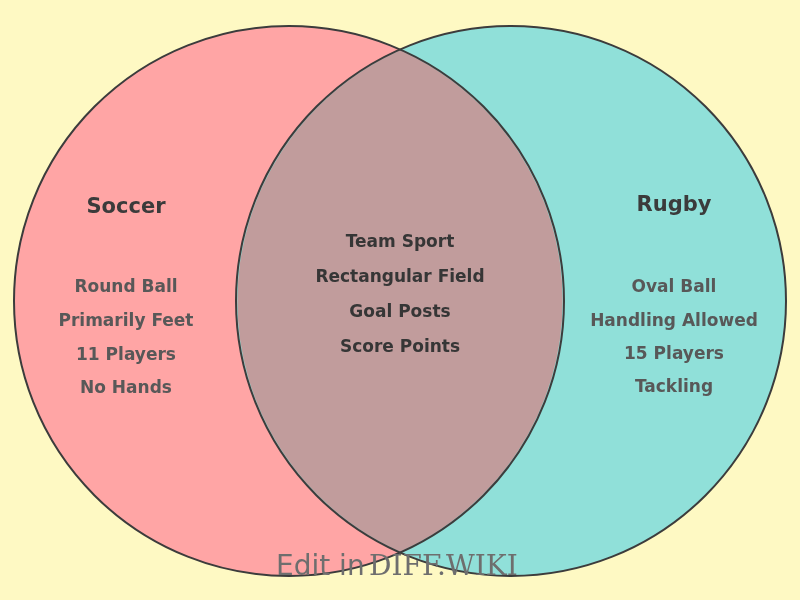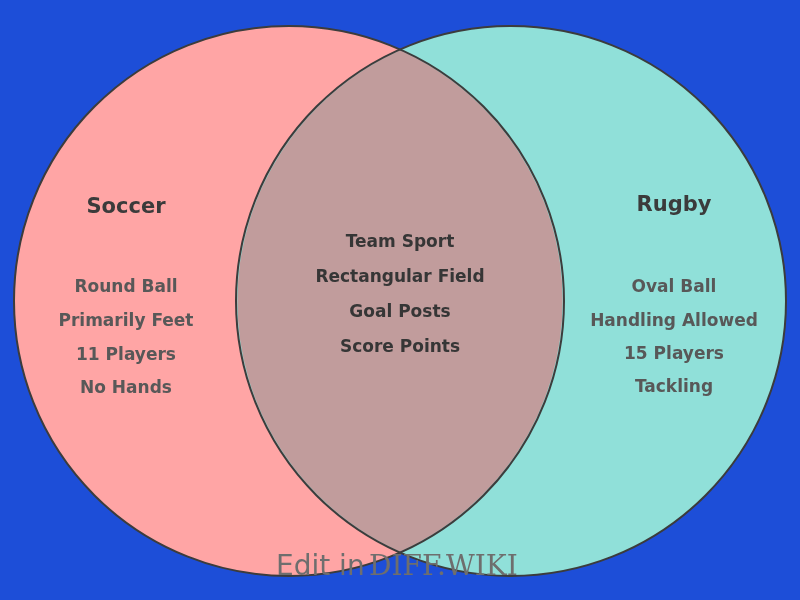--- a/index.html
+++ b/index.html
@@ -8,21 +8,21 @@
     background: #ffffff;
     width: 800px;
     height: 600px;
     overflow: hidden;
     font-family: "DejaVu Sans", sans-serif;
   }
   .stage {
     position: relative;
     width: 800px;
     height: 600px;
-    background: #1d4ed8;
+    background: #fef9c3;
   }
   svg { display: block; }
   text { user-select: none; }
   .circle-title {
     font-family: "DejaVu Sans", sans-serif;
     font-weight: 700;
     font-size: 21px;
     fill: #3b3b3b;
   }
   .side-item {

